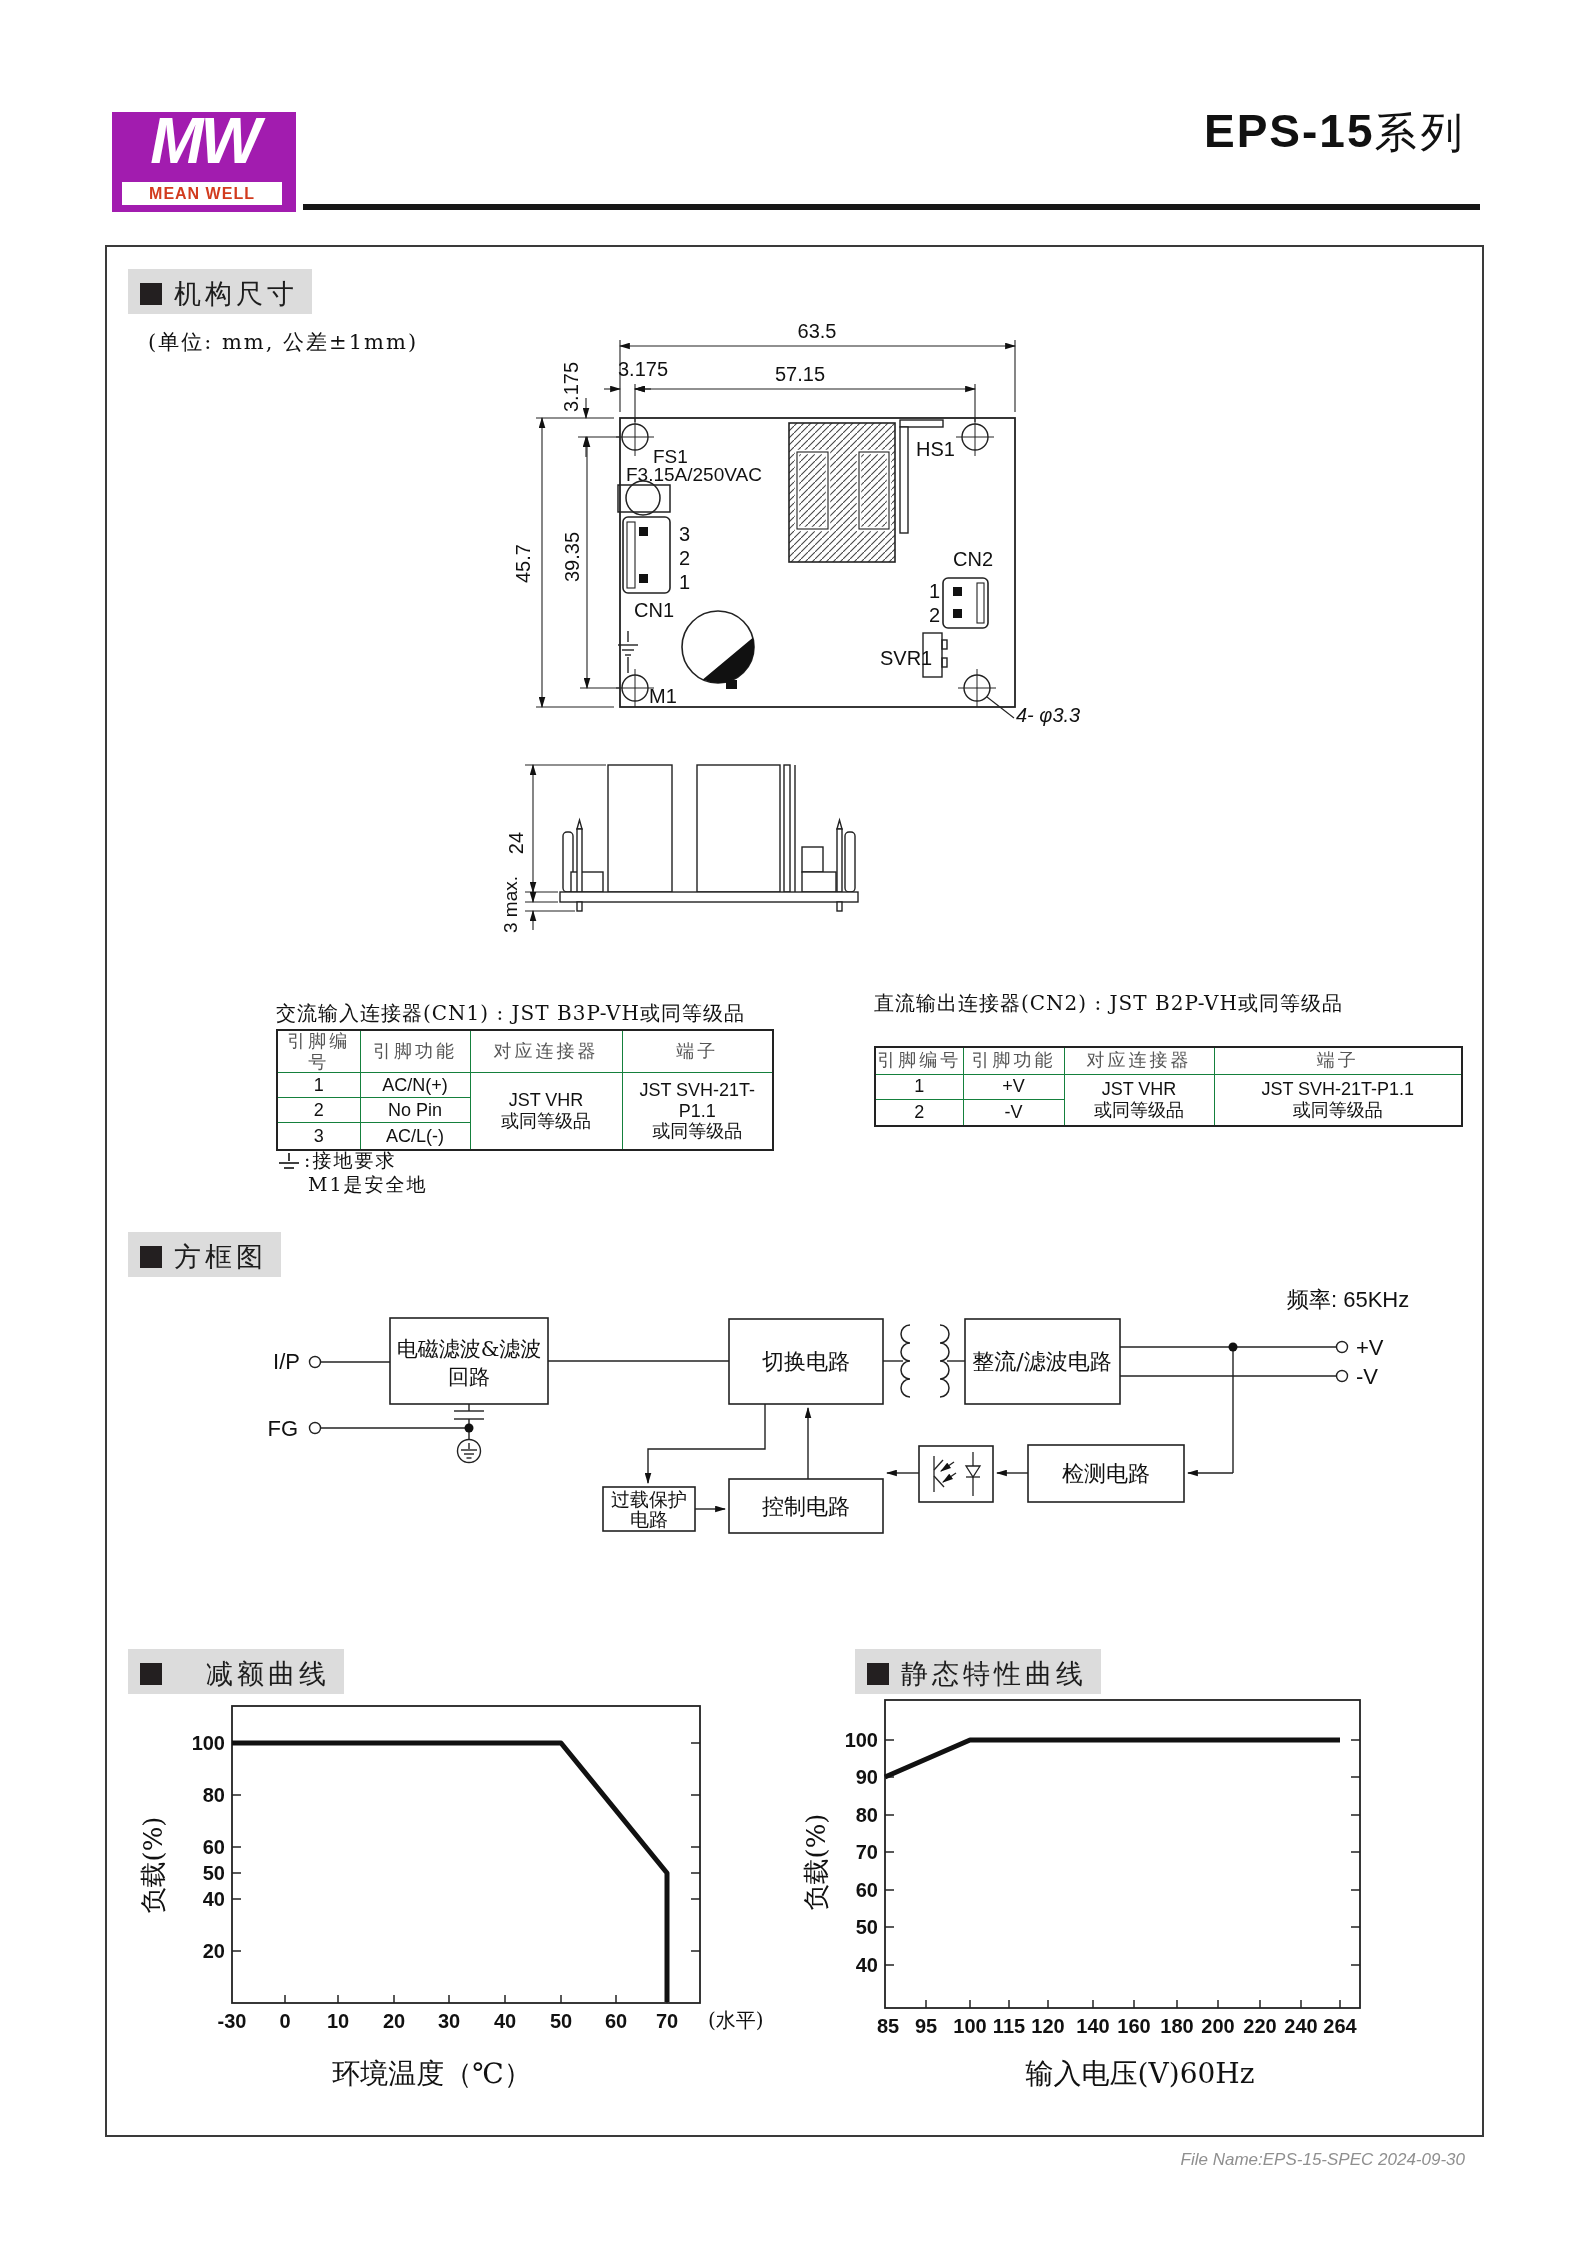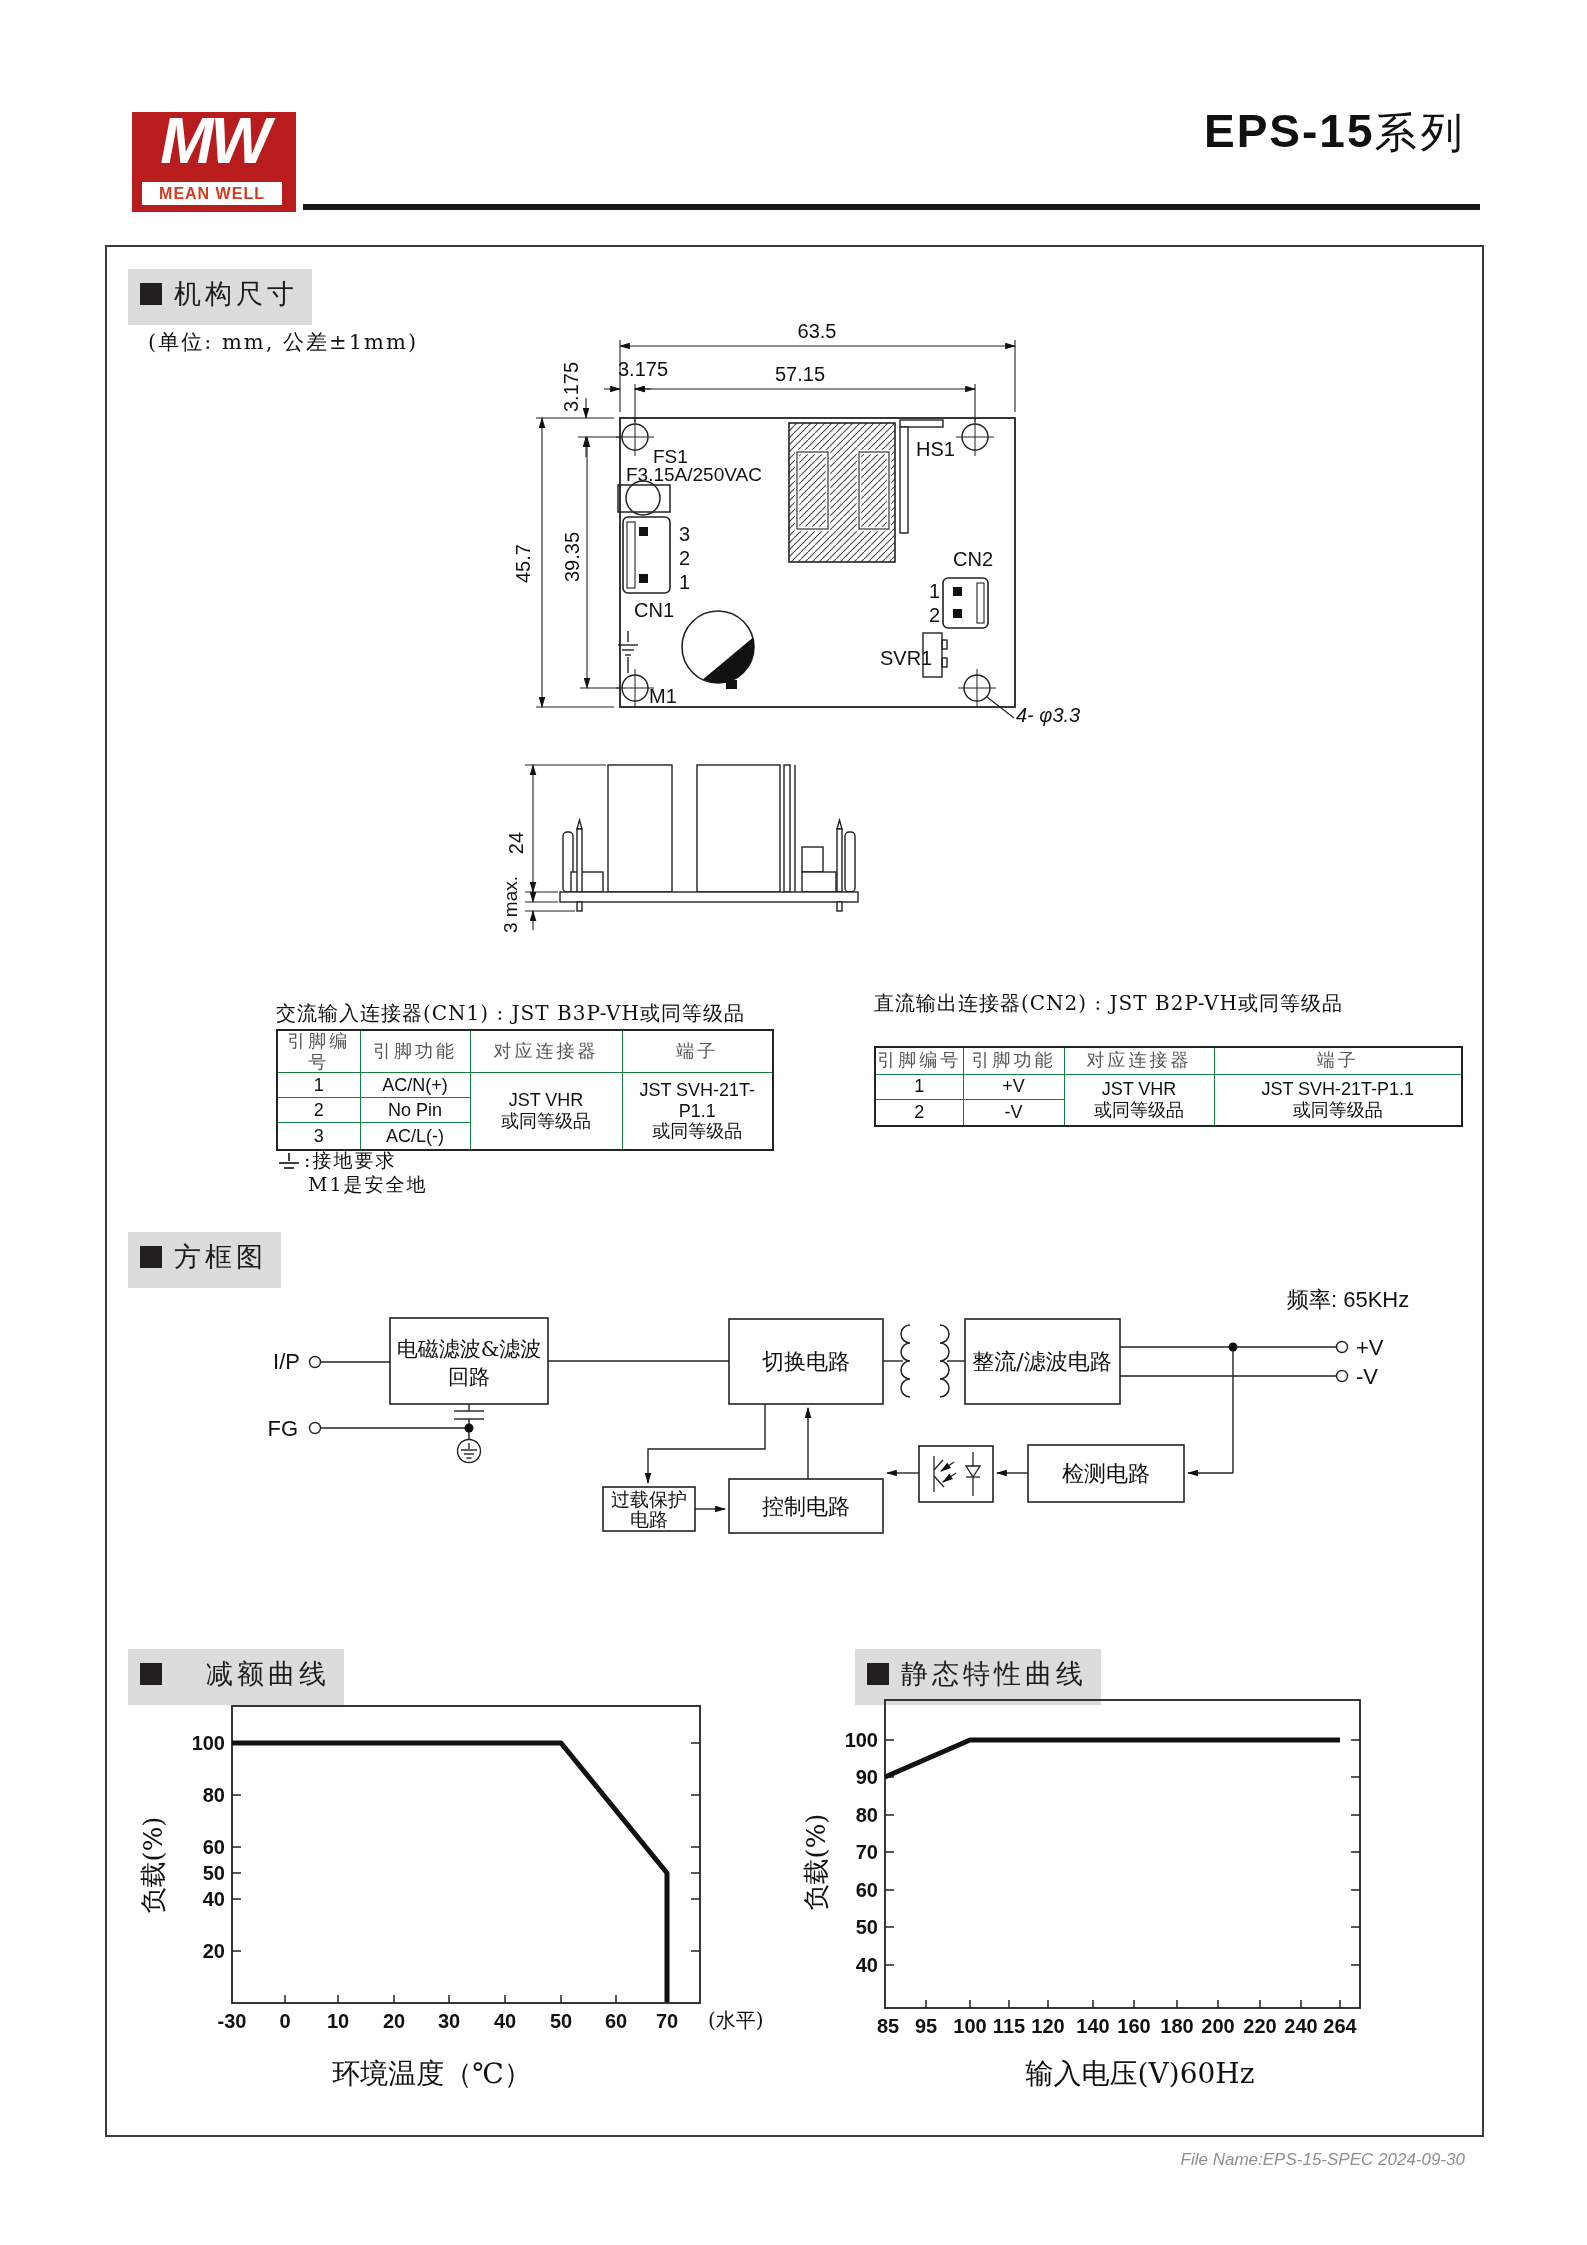--- a/index.html
+++ b/index.html
@@ -1,24 +1,24 @@
 <!DOCTYPE html>
 <html><head>
 <meta charset="utf-8">
 <style>
   html,body{margin:0;padding:0;background:#fff;}
   #stage{position:relative;width:1587px;height:2245px;background:#fff;overflow:hidden;
          font-family:"Liberation Sans",sans-serif;color:#111;}
   .abs{position:absolute;}
   .cjk{font-family:"DejaVu Serif",serif;}
-  .sec{position:absolute;background:#dcdcdc;padding:7px 14px 13px 12px;font-size:27px;
+  .sec{position:absolute;background:#dcdcdc;padding:7px 14px 2px 12px;font-size:27px;
        letter-spacing:4px;color:#1d1d1d;white-space:nowrap;display:flex;align-items:center;}
   .sec .sq{display:inline-block;width:22px;height:22px;background:#231f20;margin-right:12px;flex:0 0 auto;}
   .pageborder{position:absolute;left:105px;top:245px;width:1375px;height:1888px;border:2px solid #3a3a3a;}
-  .logo{position:absolute;left:112px;top:112px;width:164px;height:100px;background:#b91c1c;margin-left:20px;}
+  .logo{position:absolute;left:112px;top:112px;width:184px;height:100px;background:#a21caf;}
   .logo .mw{position:absolute;left:0;right:0;top:-8px;text-align:center;color:#fff;
             font-style:italic;font-weight:bold;font-size:64px;letter-spacing:-3px;}
   .logo .strip{position:absolute;left:10px;right:14px;bottom:7px;height:23px;background:#fff;
                display:flex;align-items:center;justify-content:center;}
   .logo .strip span{color:#d23b1e;font-weight:bold;font-size:16px;letter-spacing:1px;}
   .doctitle{position:absolute;left:306px;top:100px;font-size:40px;letter-spacing:5px;color:#161616;}
   .series{position:absolute;left:1204px;top:104px;white-space:nowrap;}
   .series .lat{font-size:46px;font-weight:bold;letter-spacing:2px;}
   .series .cn{font-size:42px;font-weight:normal;letter-spacing:4px;}
   .hrule{position:absolute;left:303px;top:204px;width:1177px;height:6px;background:#161616;}

